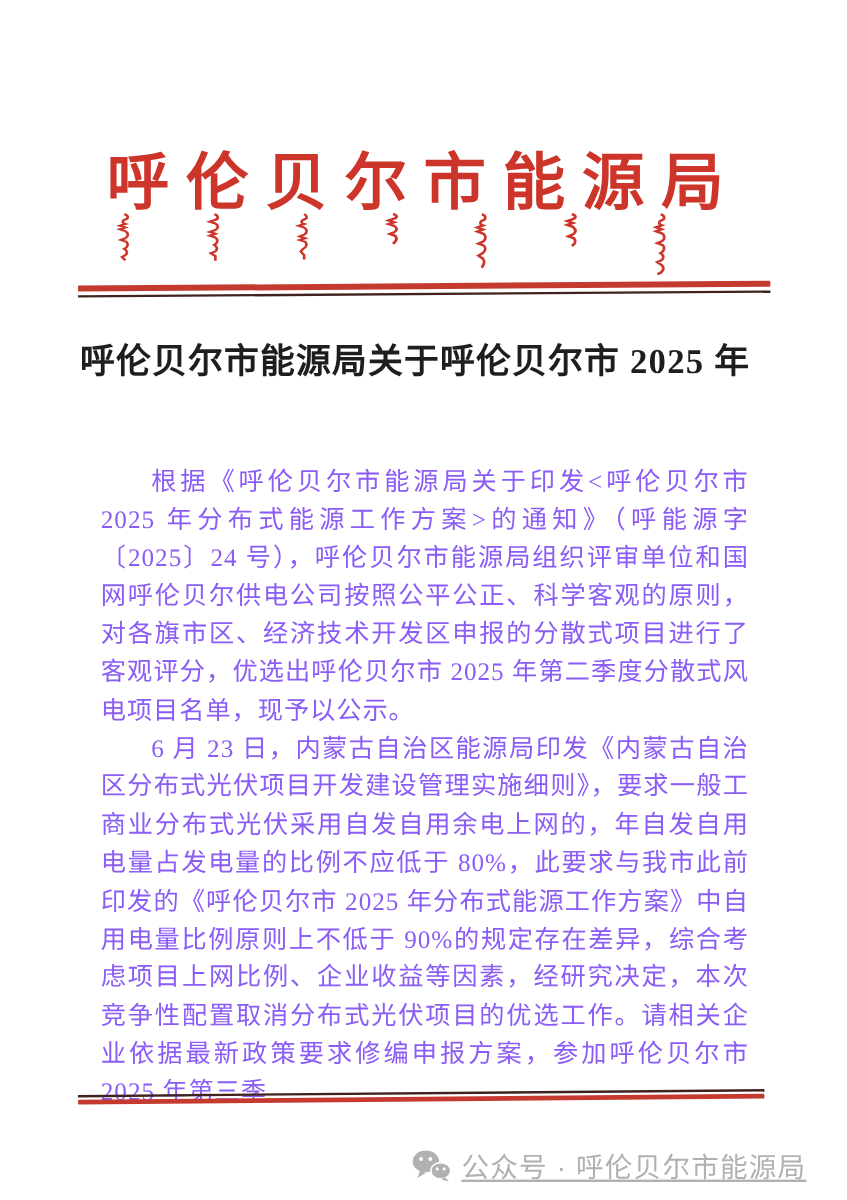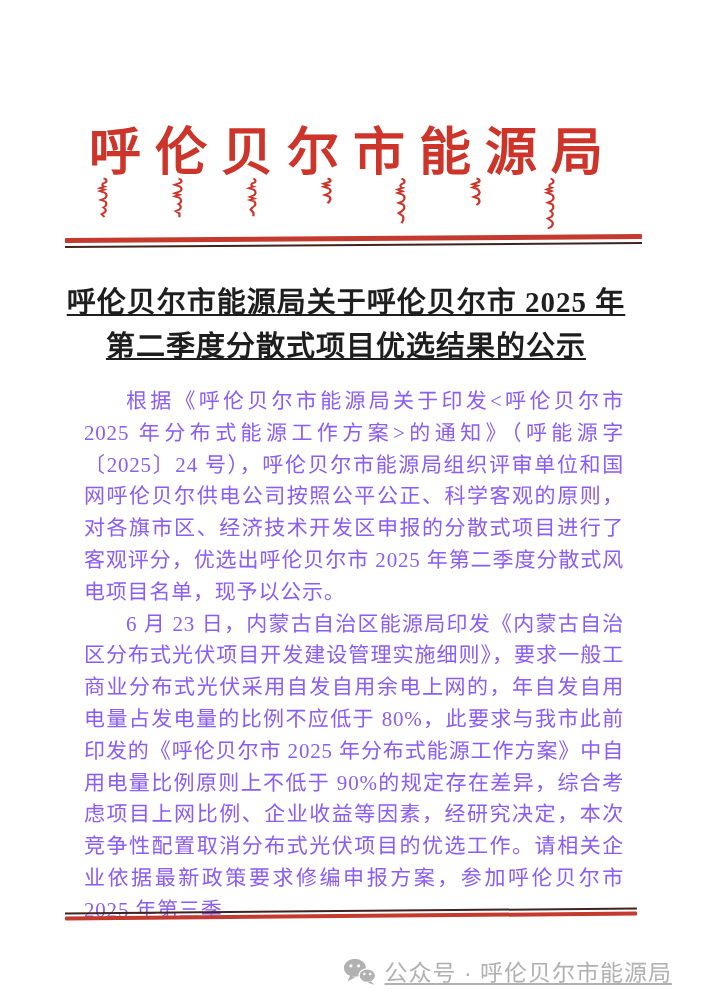--- a/index.html
+++ b/index.html
@@ -54,21 +54,20 @@
   .doc-title{
     position:absolute;
     top:280px;left:30px;right:30px;
     margin:0;
     text-align:center;
     font-size:29px;
     line-height:44px;
     font-weight:bold;
     color:#1e1e1e;
     letter-spacing:1px;
-    text-decoration:underline;
   }
 
   
   .doc-body{
     position:absolute;
     top:386px;left:84px;width:540px;
     color:#8b5cf6;
     font-size:21px;
     line-height:31.8px;
     letter-spacing:0.8px;
@@ -123,21 +122,20 @@
       </svg>
   </div>
 
   <div class="rule rule-top">
     <div class="bar-red"></div>
     <div class="bar-dark"></div>
   </div>
 
   <h1 class="doc-title">
     <span>呼伦贝尔市能源局关于呼伦贝尔市 2025 年</span><br>
-    <span>第二季度分散式项目优选结果的公示</span>
   </h1>
 
   <div class="doc-body">
       <p class="body-para">根据《呼伦贝尔市能源局关于印发&lt;呼伦贝尔市 2025 年分布式能源工作方案&gt;的通知》（呼能源字〔2025〕24 号），呼伦贝尔市能源局组织评审单位和国网呼伦贝尔供电公司按照公平公正、科学客观的原则，对各旗市区、经济技术开发区申报的分散式项目进行了客观评分，优选出呼伦贝尔市 2025 年第二季度分散式风电项目名单，现予以公示。</p>
       <p class="body-para">6 月 23 日，内蒙古自治区能源局印发《内蒙古自治区分布式光伏项目开发建设管理实施细则》，要求一般工商业分布式光伏采用自发自用余电上网的，年自发自用电量占发电量的比例不应低于 80%，此要求与我市此前印发的《呼伦贝尔市 2025 年分布式能源工作方案》中自用电量比例原则上不低于 90%的规定存在差异，综合考虑项目上网比例、企业收益等因素，经研究决定，本次竞争性配置取消分布式光伏项目的优选工作。请相关企业依据最新政策要求修编申报方案，参加呼伦贝尔市 2025 年第三季</p>
     </div>
 
   <div class="rule rule-bottom">
     <div class="bar-dark"></div>
     <div class="bar-red"></div>

